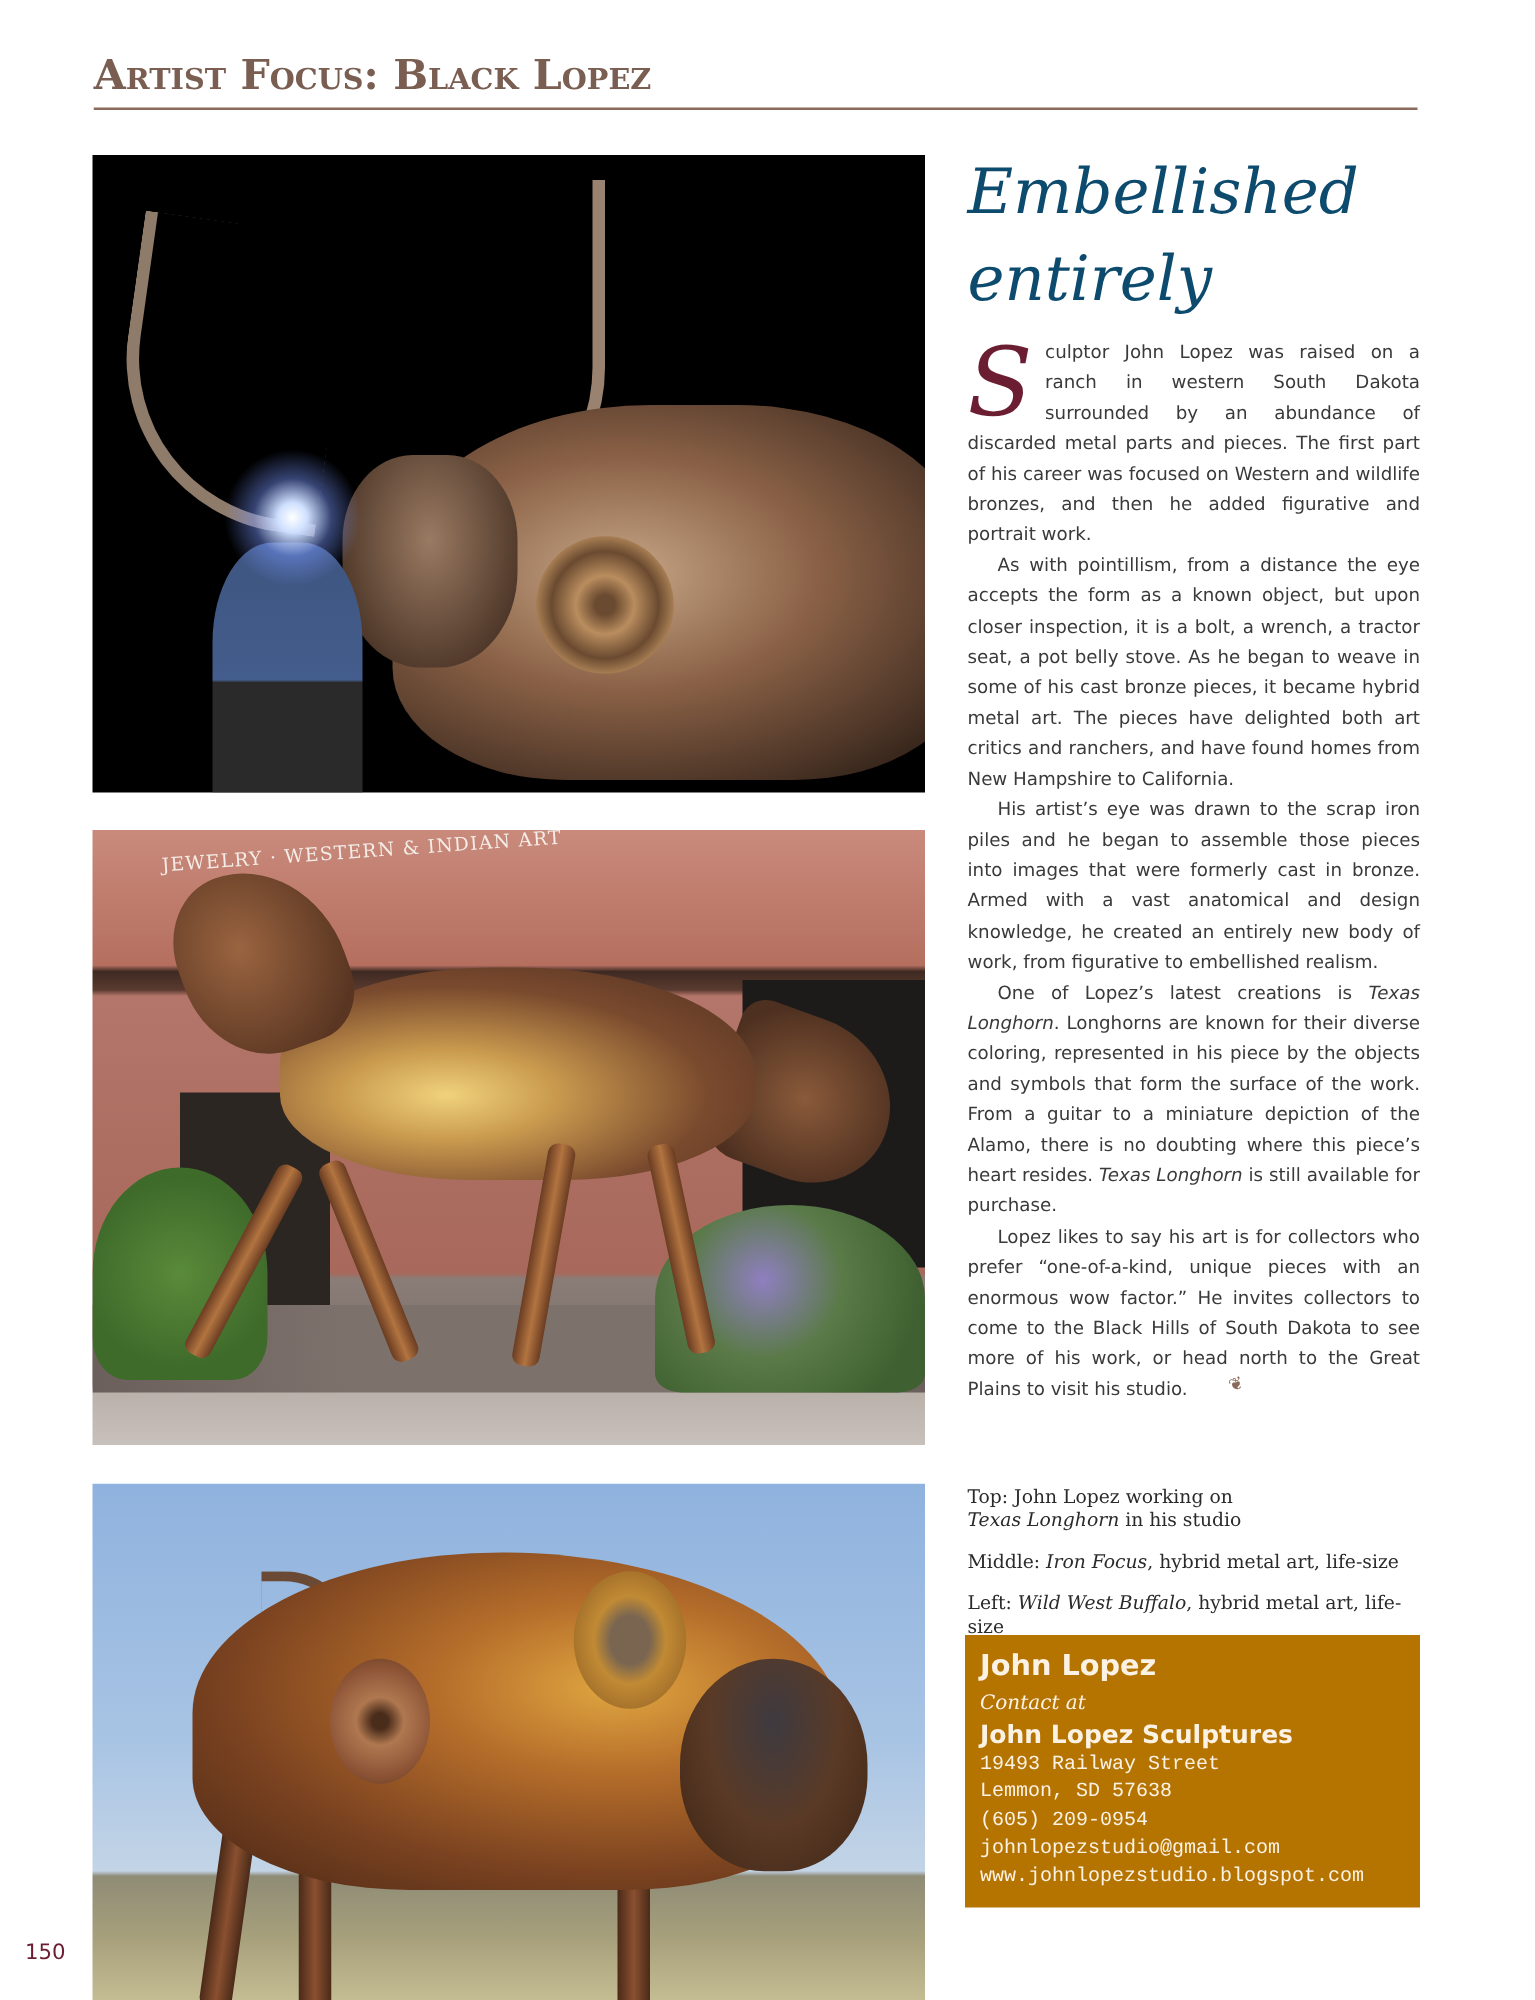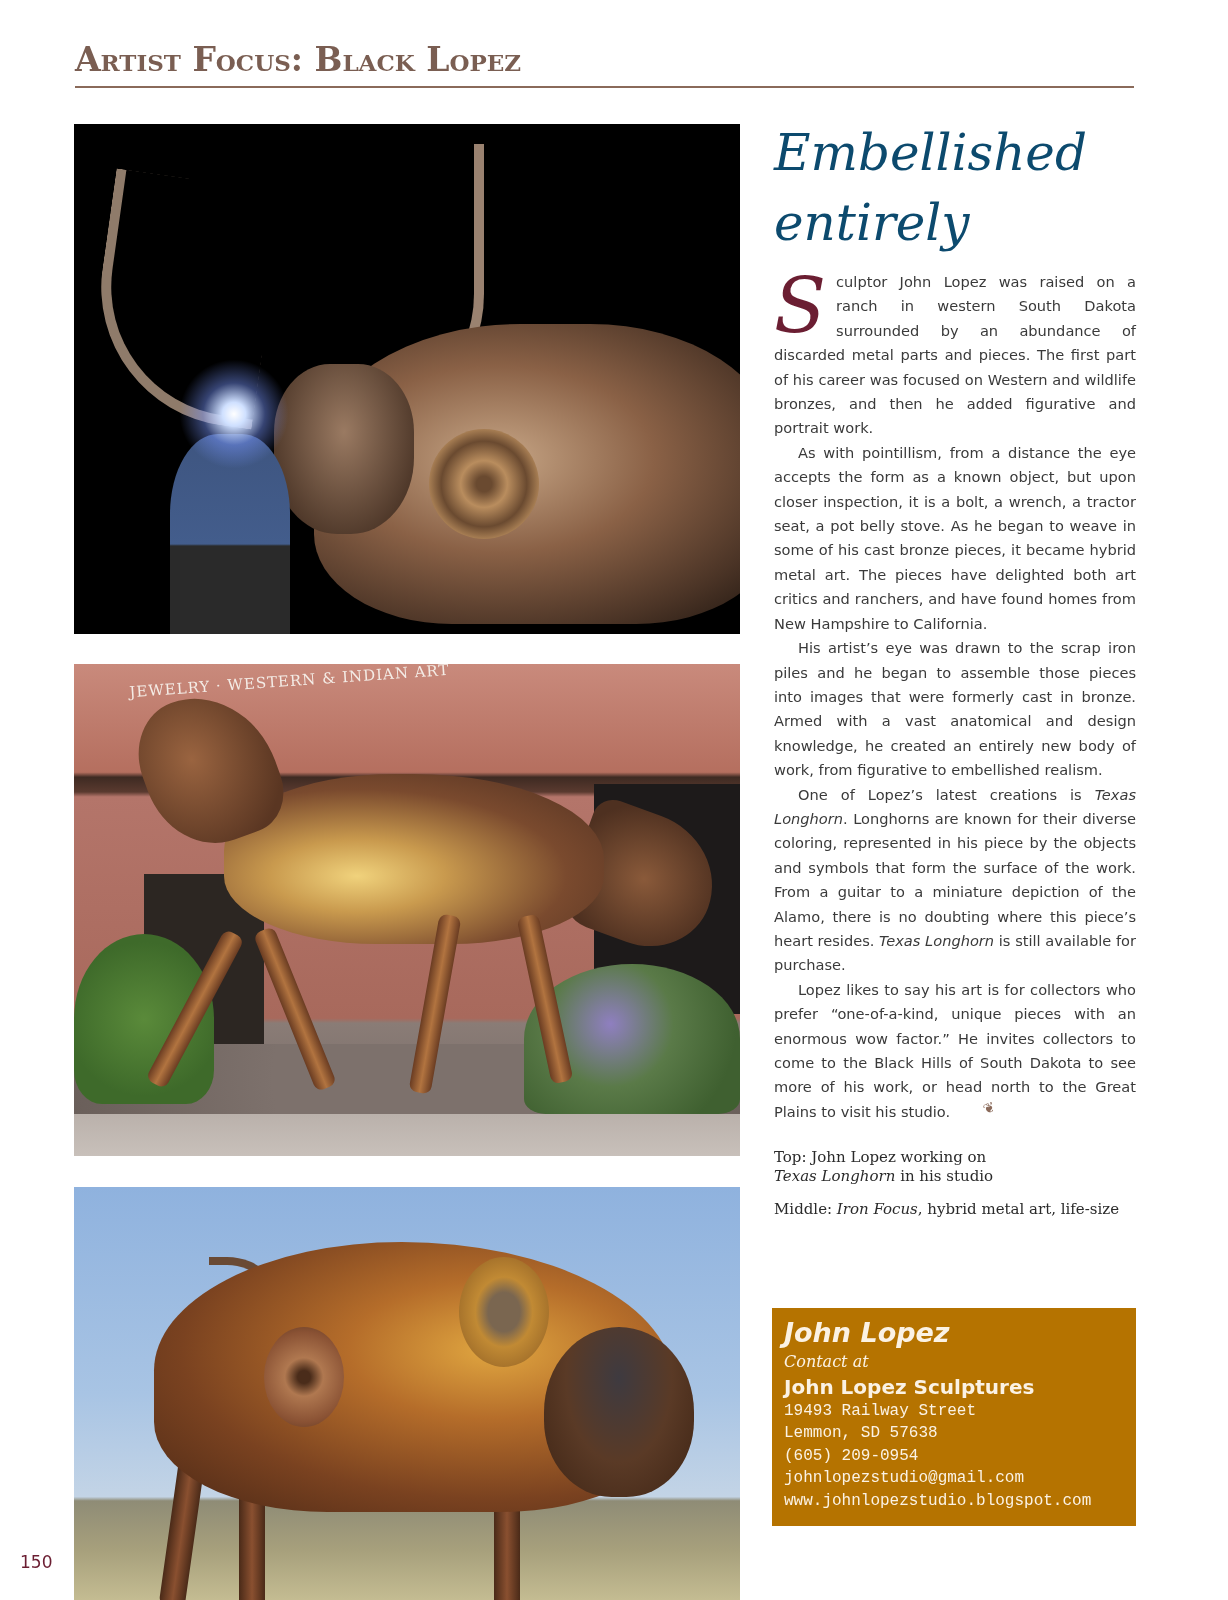--- a/index.html
+++ b/index.html
@@ -76,38 +76,38 @@
       font-family: "DejaVu Serif", serif;
       font-style: italic;
       font-size: 76px;
       line-height: 64px;
       color: #6b1e32;
       margin: 4px 10px 0 0;
       padding: 0;
     }
     .end-mark { color: #8a6a5a; font-size: 14px; margin-left: 10px; display: inline-block; transform: rotate(-20deg); }
 
-    .captions { position: absolute; left: 774px; top: 1148px; width: 360px; }
+    .captions { position: absolute; left: 774px; top: 1188px; width: 360px; }
     .caption {
       font-family: "DejaVu Serif", serif;
       font-size: 15px;
       line-height: 19px;
       color: #2a2a2a;
       margin: 0 0 14px 0;
     }
     .caption em { font-style: italic; }
 
     .contact-box {
       position: absolute; left: 772px; top: 1308px; width: 364px; height: 218px;
       background: #b57300;
       color: #fbf2e4;
       box-sizing: border-box;
       padding: 10px 12px;
     }
-    .contact-name { font-family: "DejaVu Sans", sans-serif; font-weight: bold; font-size: 27px; line-height: 30px; margin: 0; font-style: italic; }
+    .contact-name { font-family: "DejaVu Sans", sans-serif; font-weight: bold; font-size: 23px; line-height: 30px; margin: 0; }
     .contact-label { font-family: "DejaVu Serif", serif; font-style: italic; font-size: 16px; line-height: 24px; margin: 2px 0 0 0; }
     .contact-company { font-family: "DejaVu Sans", sans-serif; font-weight: bold; font-size: 20px; line-height: 26px; margin: 0; }
     .contact-line { font-family: Liberation Mono, monospace; font-size: 16px; line-height: 22.4px; margin: 0; }
 
     .page-number {
       position: absolute; left: 20px; top: 1552px;
       font-family: "DejaVu Sans", sans-serif;
       font-size: 17px;
       color: #6b1e32;
     }
@@ -167,20 +167,21 @@
     <p>As with pointillism, from a distance the eye accepts the form as a known object, but upon closer inspection, it is a bolt, a wrench, a tractor seat, a pot belly stove. As he began to weave in some of his cast bronze pieces, it became hybrid metal art. The pieces have delighted both art critics and ranchers, and have found homes from New Hampshire to California.</p>
     <p>His artist’s eye was drawn to the scrap iron piles and he began to assemble those pieces into images that were formerly cast in bronze. Armed with a vast anatomical and design knowledge, he created an entirely new body of work, from figurative to embellished realism.</p>
     <p><span>One of Lopez’s latest creations is </span><em>Texas Longhorn</em><span>. Longhorns are known for their diverse coloring, represented in his piece by the objects and symbols that form the surface of the work. From a guitar to a miniature depiction of the Alamo, there is no doubting where this piece’s heart resides. </span><em>Texas Longhorn</em><span> is still available for purchase.</span></p>
     <p><span>Lopez likes to say his art is for collectors who prefer “one-of-a-kind, unique pieces with an enormous wow factor.” He invites collectors to come to the Black Hills of South Dakota to see more of his work, or head north to the Great Plains to visit his studio.</span><span class="end-mark">❦</span></p>
   </div>
 </div>
 
 <div class="captions">
   <p class="caption"><span>Top: John Lopez working on</span><br><em>Texas Longhorn</em><span> in his studio</span></p>
   <p class="caption"><span>Middle: </span><em>Iron Focus</em><span>, hybrid metal art, life-size</span></p>
+  <p class="caption"><span>Left: </span><em>Wild West Buffalo</em><span>, hybrid metal art, life-size</span></p>
 </div>
 
 <div class="contact-box">
   <p class="contact-name">John Lopez</p>
   <p class="contact-label">Contact at</p>
   <p class="contact-company">John Lopez Sculptures</p>
   <p class="contact-line">19493 Railway Street</p>
   <p class="contact-line">Lemmon, SD 57638</p>
   <p class="contact-line">(605) 209-0954</p>
   <p class="contact-line">johnlopezstudio@gmail.com</p>

